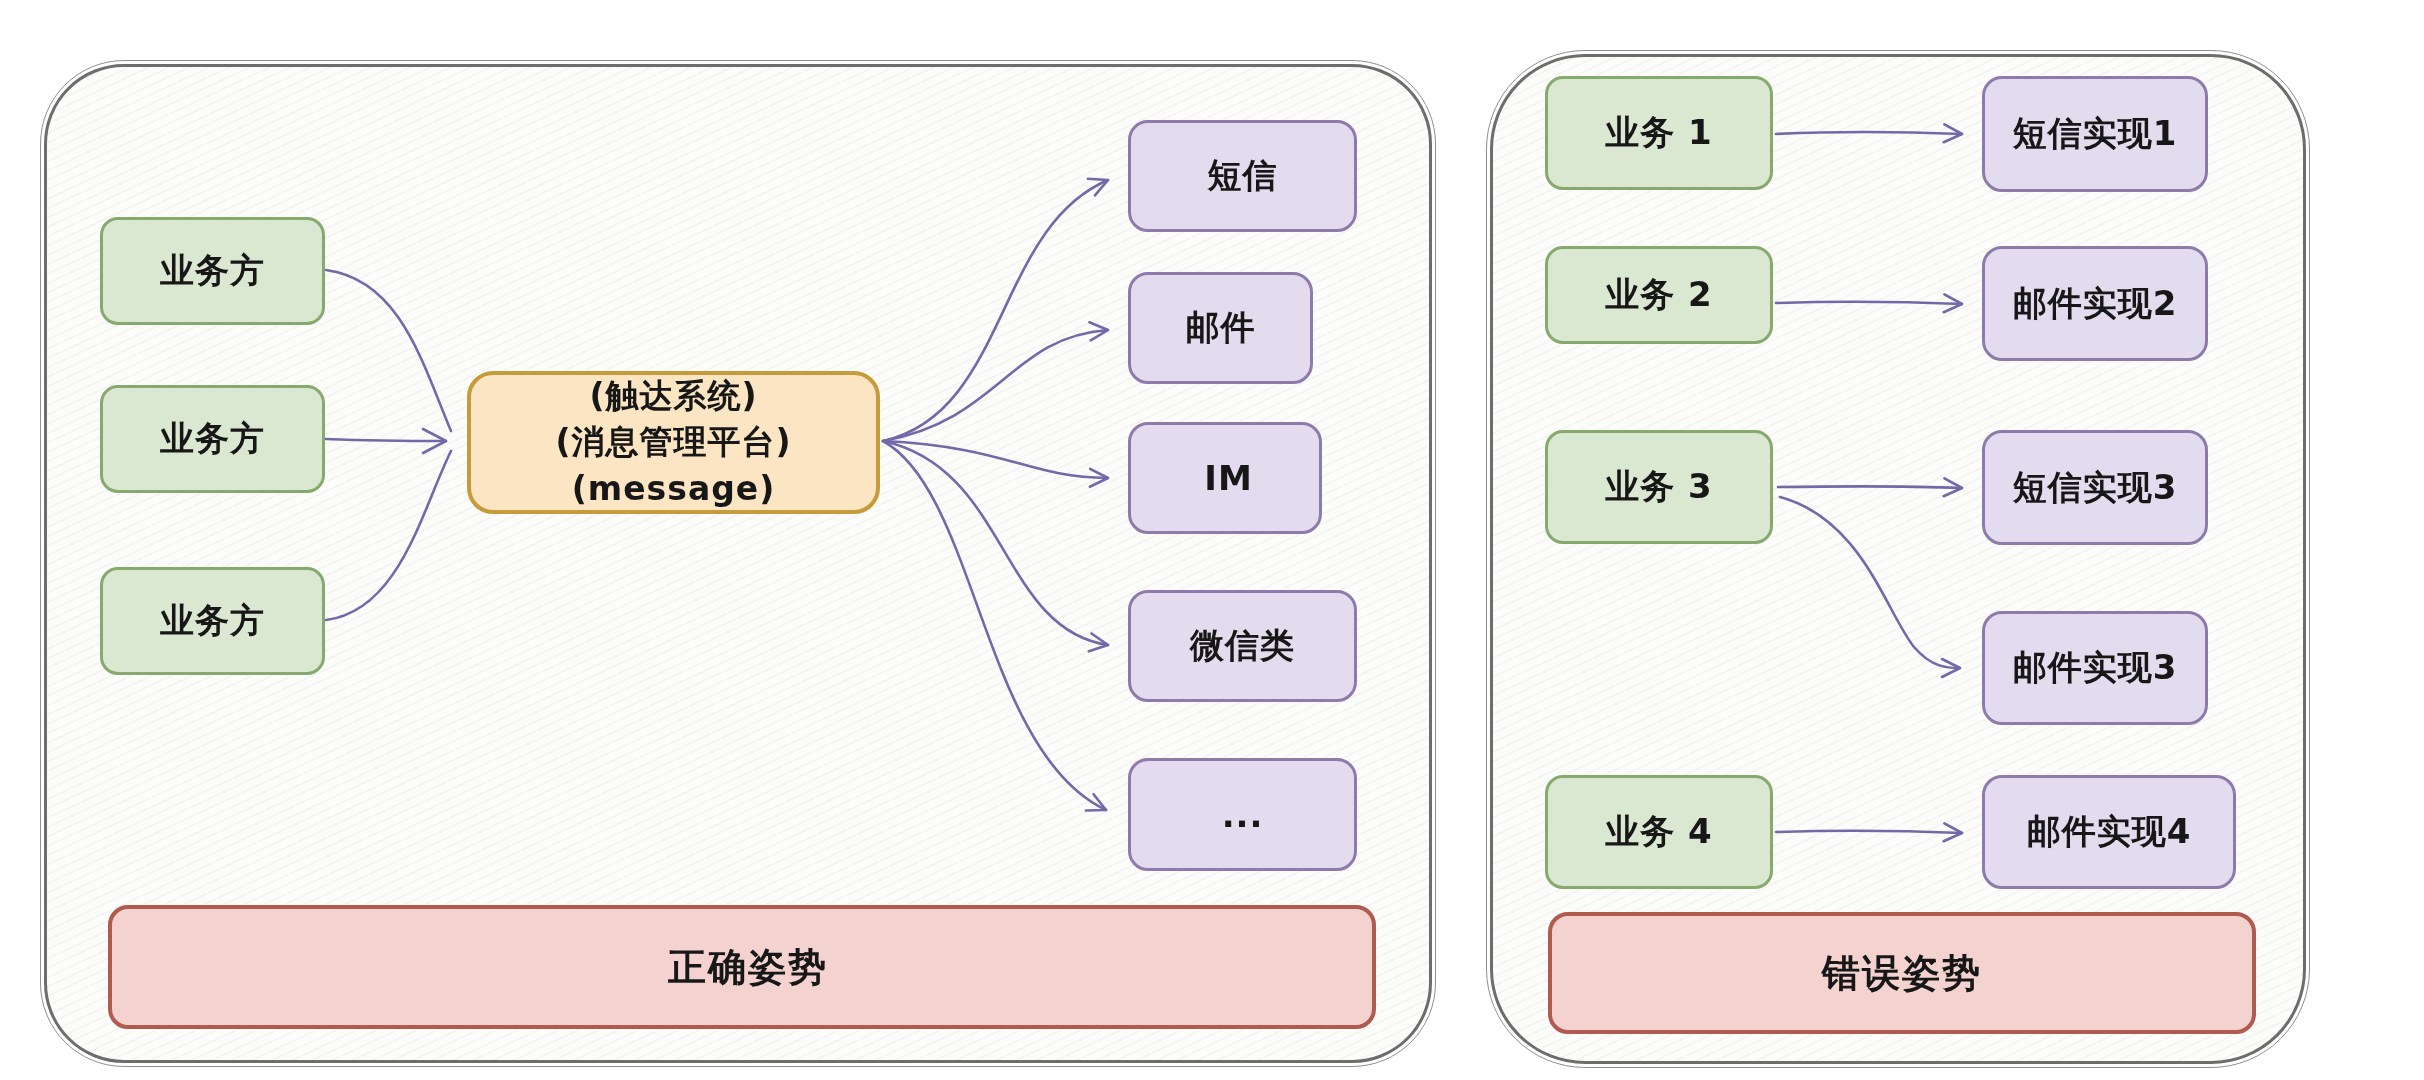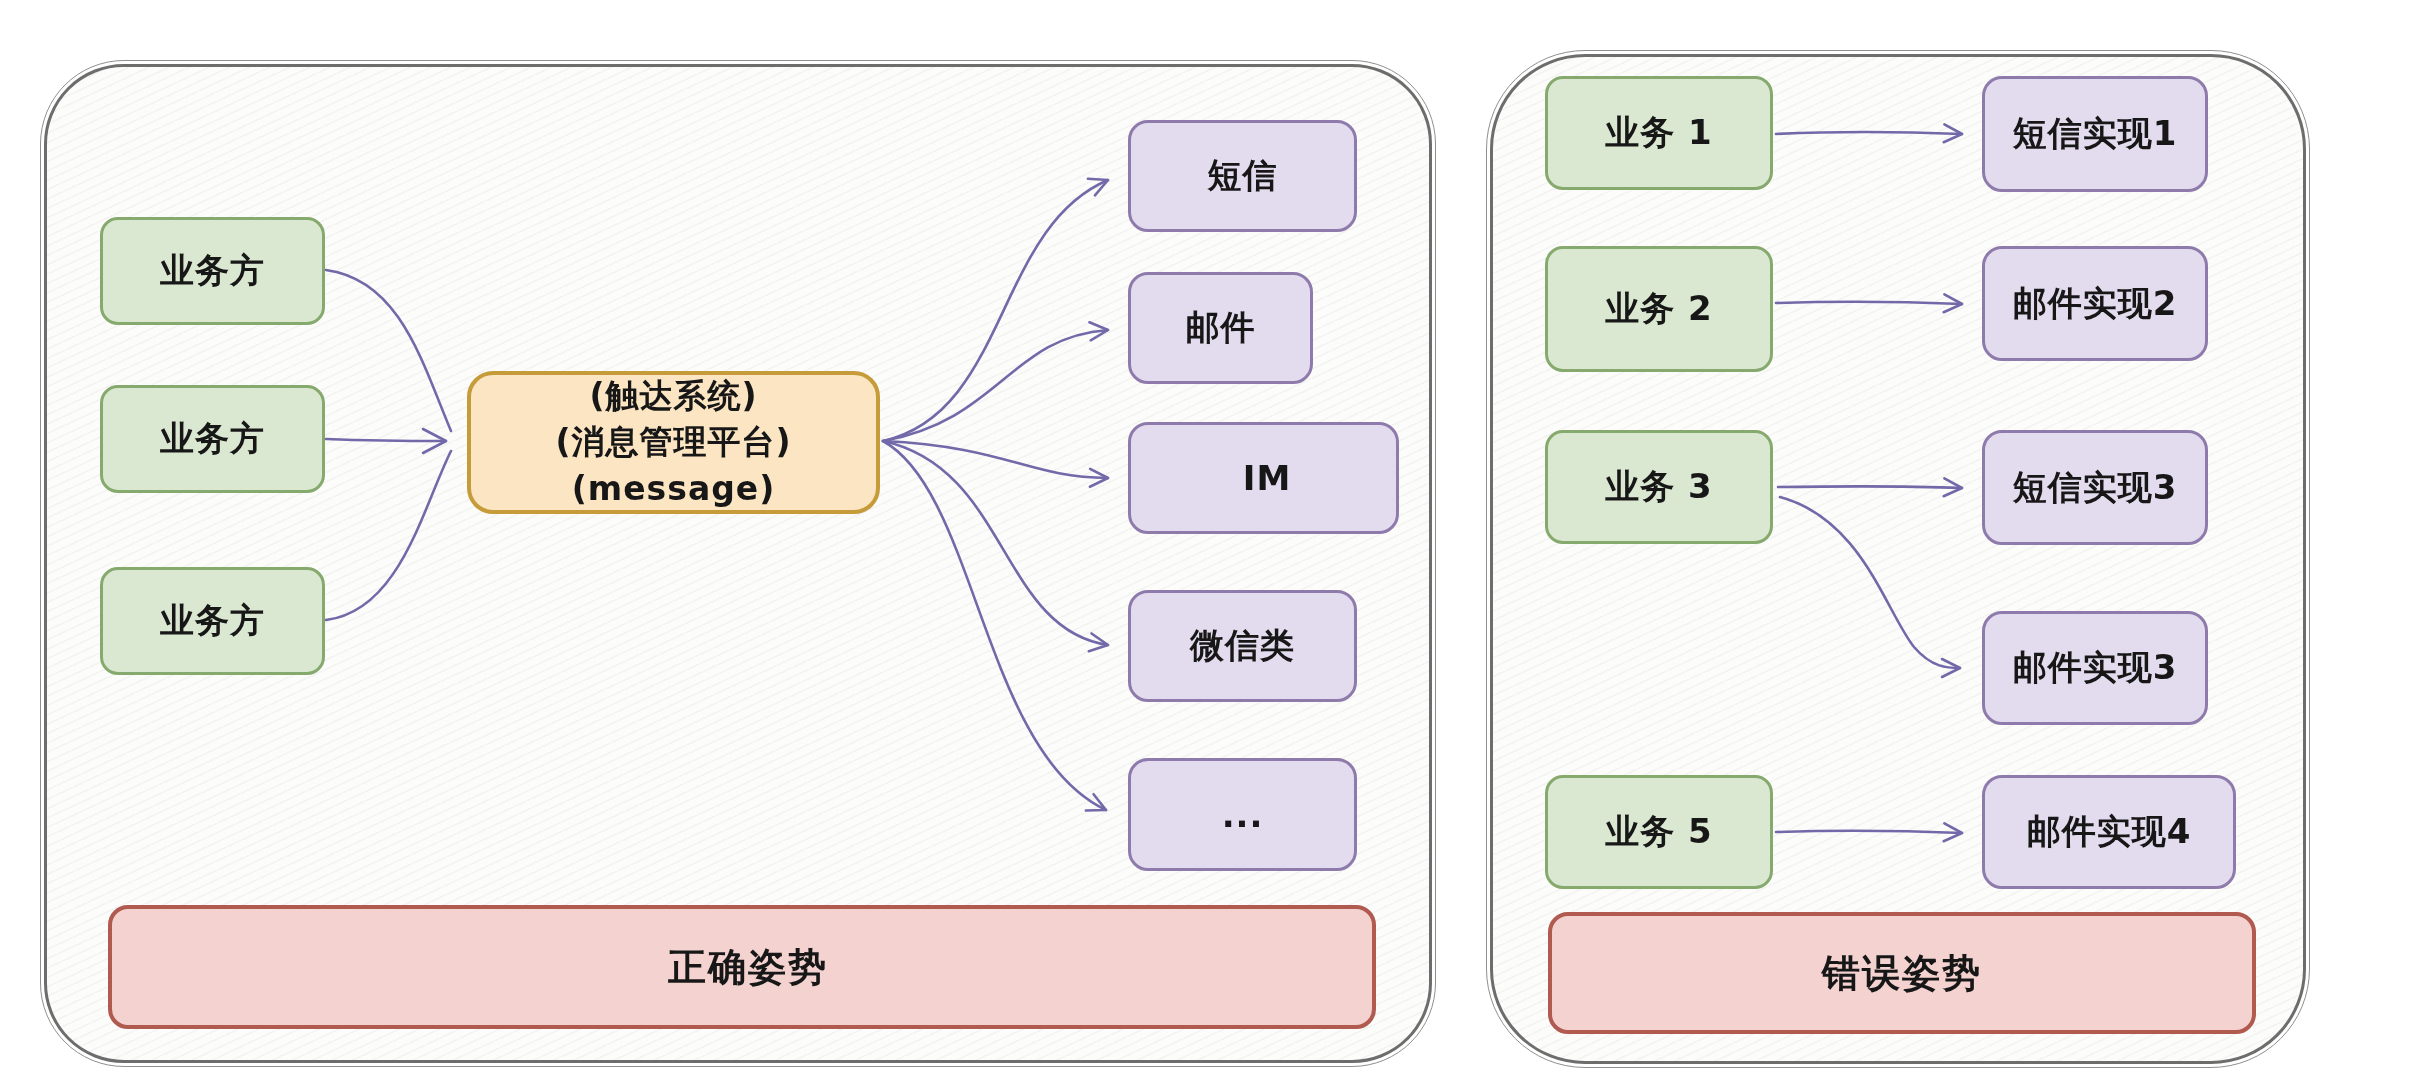--- a/index.html
+++ b/index.html
@@ -71,47 +71,47 @@
     <div>(消息管理平台)</div>
     <div>(message)</div>
   </div>
 
   <div class="node purple" style="left:1128px;top:120px;width:229px;height:112px;">
     <span>短信</span>
   </div>
   <div class="node purple" style="left:1128px;top:272px;width:185px;height:112px;">
     <span>邮件</span>
   </div>
-  <div class="node purple" style="left:1128px;top:422px;width:271px;height:112px;padding-left:7px;">
+  <div class="node purple" style="left:1128px;top:422px;width:194px;height:112px;padding-left:7px;">
     <span>IM</span>
   </div>
   <div class="node purple" style="left:1128px;top:590px;width:229px;height:112px;">
     <span>微信类</span>
   </div>
   <div class="node purple" style="left:1128px;top:758px;width:229px;height:113px;">
     <span>...</span>
   </div>
 
   <div class="node caption" style="left:108px;top:905px;width:1268px;height:124px;padding-left:12px;">
     <span>正确姿势</span>
   </div>
 
   <div class="frame frame-right"></div>
 
   <div class="node green" style="left:1545px;top:76px;width:228px;height:114px;">
     <span>业务 1</span>
   </div>
-  <div class="node green" style="left:1545px;top:246px;width:228px;height:126px;">
+  <div class="node green" style="left:1545px;top:246px;width:228px;height:98px;">
     <span>业务 2</span>
   </div>
   <div class="node green" style="left:1545px;top:430px;width:228px;height:114px;">
     <span>业务 3</span>
   </div>
   <div class="node green" style="left:1545px;top:775px;width:228px;height:114px;">
-    <span>业务 5</span>
+    <span>业务 4</span>
   </div>
 
   <div class="node purple" style="left:1982px;top:76px;width:226px;height:116px;">
     <span>短信实现1</span>
   </div>
   <div class="node purple" style="left:1982px;top:246px;width:226px;height:115px;">
     <span>邮件实现2</span>
   </div>
   <div class="node purple" style="left:1982px;top:430px;width:226px;height:115px;">
     <span>短信实现3</span>

